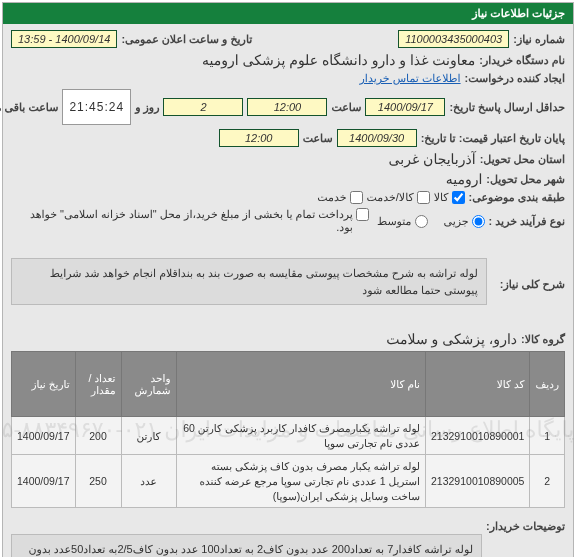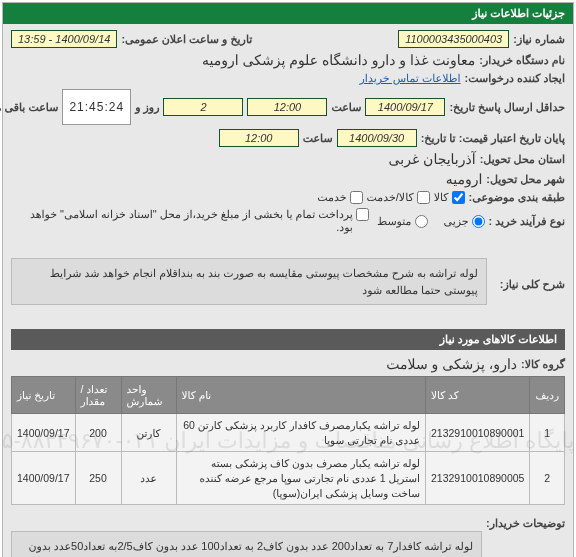--- a/index.html
+++ b/index.html
@@ -90,23 +90,23 @@
   }
   table.items {
     width: 100%;
     border-collapse: collapse;
     margin-top: 4px;
     font-size: 10.5px;
   }
   table.items th {
     background: #8a8a8a;
     color: #fff;
-    padding: 6px 5px;
+    padding: 20px 5px;
     border: 1px solid #777;
-    text-align: left;
+    text-align: right;
     font-weight: normal;
   }
   table.items td {
     background: #f3f3f3;
     padding: 4px 5px;
     border: 1px solid #bbb;
     text-align: center;
   }
   table.items td.name-cell {
     text-align: right;
@@ -213,21 +213,20 @@
         <input type="checkbox" style="">
         <span>پرداخت تمام یا بخشی از مبلغ خرید،از محل "اسناد خزانه اسلامی" خواهد بود.</span>
       </div>
     </div>
 
     <div class="row" style="align-items:center;gap:13px;">
       <span class="lbl" style="padding-top:6px;">شرح کلی نیاز:</span>
       <div class="desc-box" style="flex:1;">لوله تراشه به شرح مشخصات پیوستی مقایسه به صورت بند به بنداقلام انجام خواهد شد شرایط پیوستی حتما مطالعه شود</div>
     </div>
 
-    <div class="section-bar">اطلاعات کالاهای مورد نیاز</div>
 
     <div class="row" style="margin-top:6px;">
       <span class="lbl">گروه کالا:</span>
       <span class="val-plain">دارو، پزشکی و سلامت</span>
     </div>
 
     <div class="watermark" data-wm="پایگاه اطلاع رسانی مناقصات و مزایدات ایران ۰۲۱-۸۸۳۴۹۶۷۰-۵">
       <table class="items">
         <thead>
           <tr>

